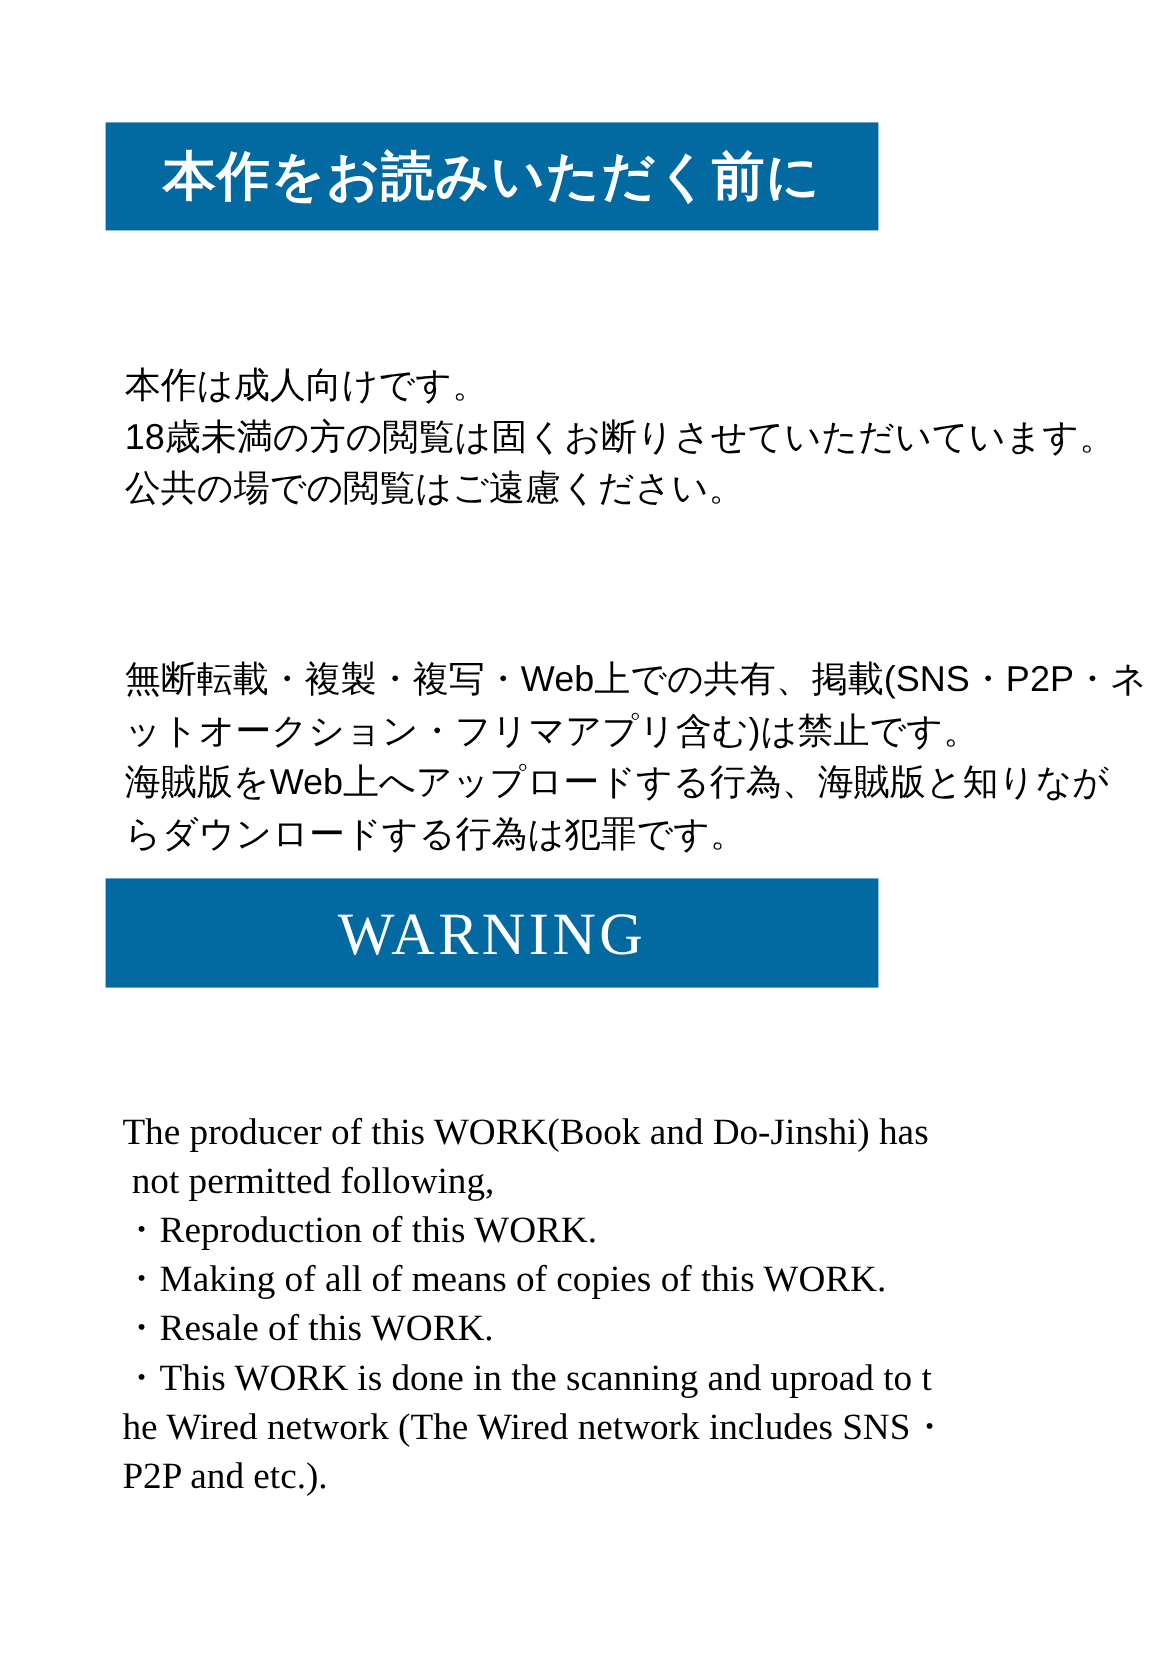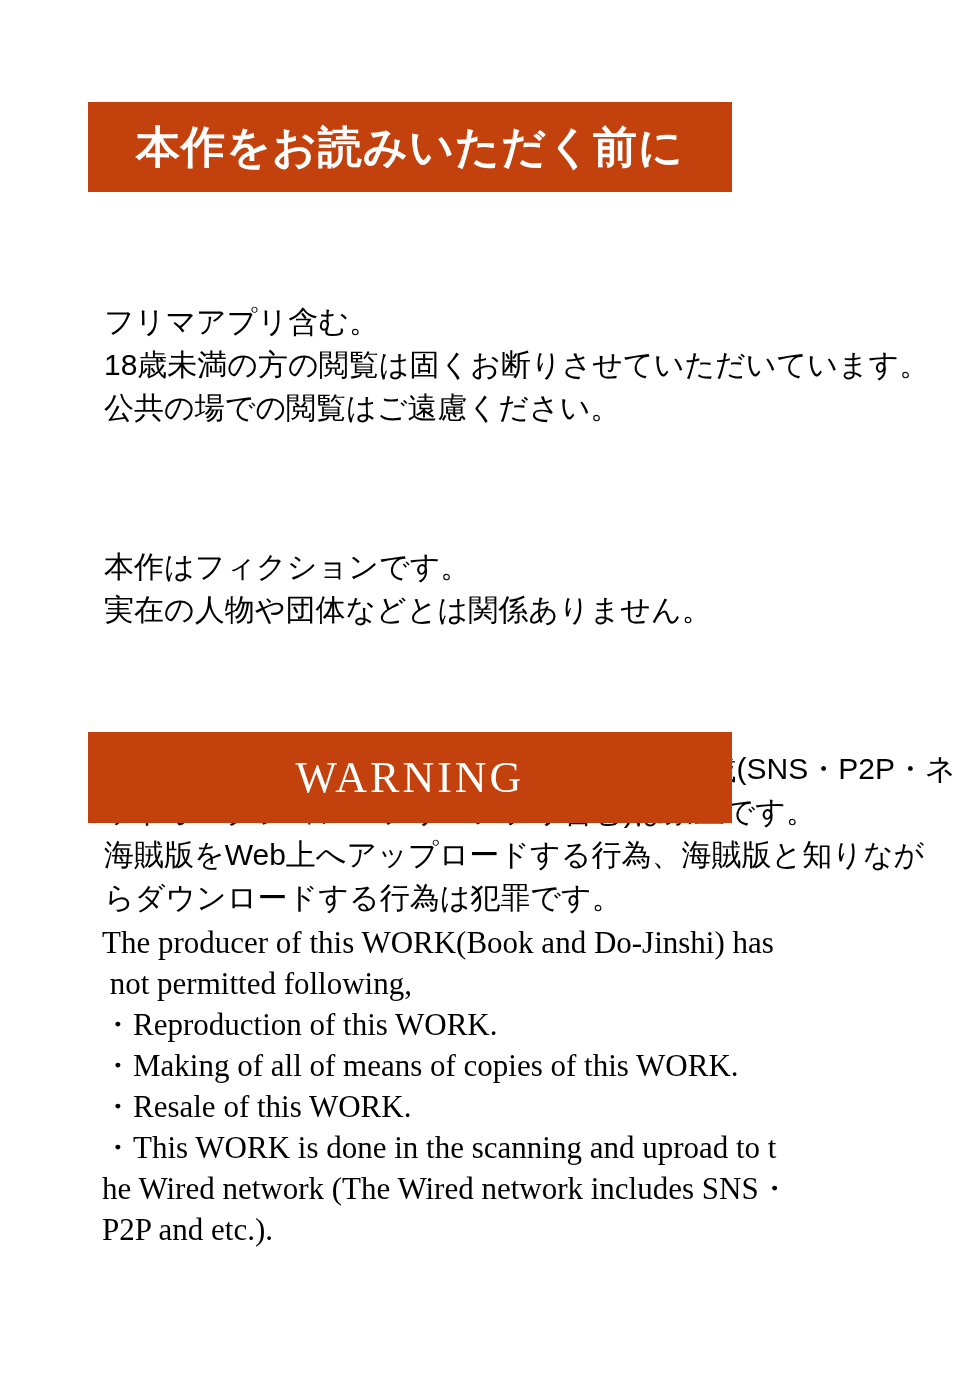--- a/index.html
+++ b/index.html
@@ -12,41 +12,41 @@
     width: 980px;
     height: 1383px;
     background: #ffffff;
     overflow: hidden;
     color: #000000;
   }
   .banner {
     position: absolute;
     left: 88px;
     width: 644px;
-    background: #c2410c;
+    background: #0369a1;
     color: #ffffff;
     display: flex;
     align-items: center;
     justify-content: center;
     text-align: right;
   }
   .banner-notice {
     top: 102px;
     height: 90px;
     font-family: "Liberation Sans", "DejaVu Sans", sans-serif;
     font-weight: bold;
     font-size: 44px;
     letter-spacing: 1px;
   }
   .banner-warning {
     top: 732px;
     height: 91px;
     font-family: "Liberation Serif", "DejaVu Serif", serif;
     font-weight: normal;
-    font-size: 44px;
+    font-size: 50px;
     letter-spacing: 3px;
   }
   .jp-body {
     position: absolute;
     left: 104px;
     top: 214px;
     width: 860px;
     font-family: "Liberation Sans", "DejaVu Sans", sans-serif;
     font-size: 30px;
     line-height: 43px;
@@ -72,25 +72,23 @@
 </head>
 <body>
 
 <div class="page">
 
   <div class="banner banner-notice">
     <span>本作をお読みいただく前に</span>
   </div>
 
   <div class="jp-body">
-    <p>フリマアプリ含む。
+    <p>本作は成人向けです。
 18歳未満の方の閲覧は固くお断りさせていただいています。
 公共の場での閲覧はご遠慮ください。</p>
-    <p>本作はフィクションです。
-実在の人物や団体などとは関係ありません。</p>
     <p>無断転載・複製・複写・Web上での共有、掲載(SNS・P2P・ネ
 ットオークション・フリマアプリ含む)は禁止です。
 海賊版をWeb上へアップロードする行為、海賊版と知りなが
 らダウンロードする行為は犯罪です。</p>
   </div>
 
   <div class="banner banner-warning">
     <span>WARNING</span>
   </div>
 

